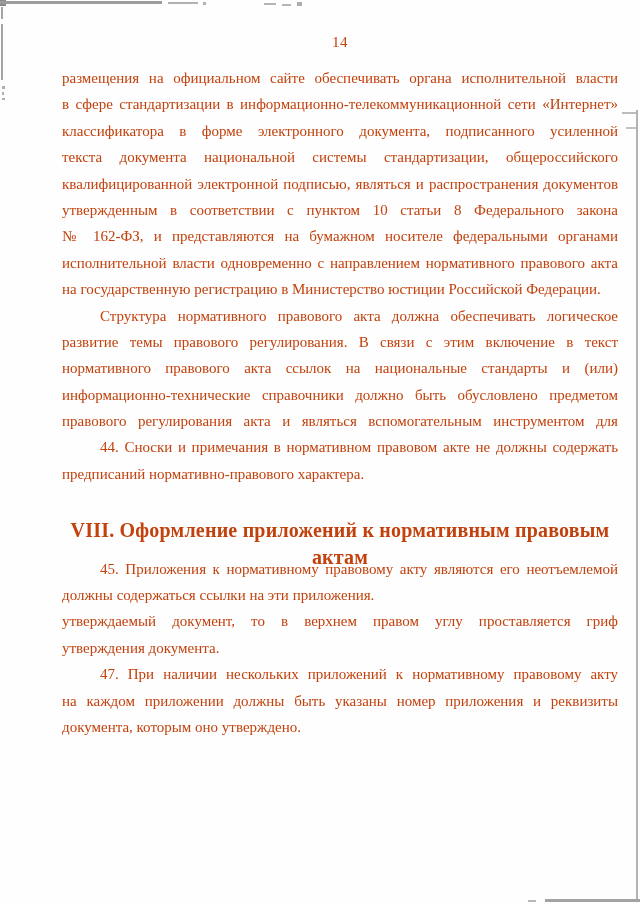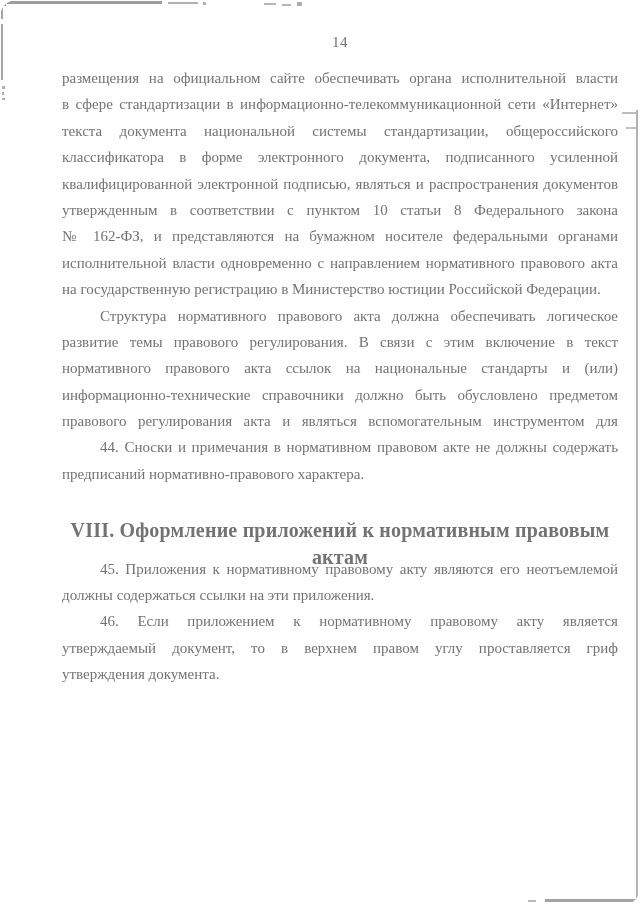--- a/index.html
+++ b/index.html
@@ -7,22 +7,21 @@
     padding: 0;
     background: #ffffff;
   }
   .page {
     position: relative;
     width: 640px;
     height: 905px;
     background: #fefefe;
     overflow: hidden;
     font-family: "Liberation Serif", "DejaVu Serif", serif;
-    color: #737373;
-    border-radius: 17px;
+    color: #c2410c;
   }
   .page-number {
     position: absolute;
     top: 31px;
     left: 62px;
     width: 556px;
     text-align: center;
     font-size: 15px;
     line-height: 22px;
     letter-spacing: 0.5px;
@@ -90,22 +89,22 @@
   <div class="artifact" style="left:636px; top:110px; width:2px; height:790px; background:#b3b3b3;"></div>
   <div class="artifact" style="left:528px; top:900px; width:8px; height:2px; background:#b8b8b8;"></div>
   <div class="artifact" style="left:545px; top:899px; width:95px; height:3px; background:#a3a3a3;"></div>
 
   <div class="page-number">14</div>
 
   <div class="doc" id="doc">
       <div class="para">
         <div class="line">размещения на официальном сайте обеспечивать органа исполнительной власти</div>
         <div class="line">в сфере стандартизации в информационно-телекоммуникационной сети «Интернет»</div>
+        <div class="line">классификатора в форме электронного документа, подписанного усиленной</div>
         <div class="line">текста документа национальной системы стандартизации, общероссийского</div>
-        <div class="line">классификатора в форме электронного документа, подписанного усиленной</div>
         <div class="line">квалифицированной электронной подписью, являться и распространения документов</div>
         <div class="line">утвержденным в соответствии с пунктом 10 статьи 8 Федерального закона</div>
         <div class="line">№ 162-ФЗ, и представляются на бумажном носителе федеральными органами</div>
         <div class="line">исполнительной власти одновременно с направлением нормативного правового акта</div>
         <div class="line last">на государственную регистрацию в Министерство юстиции Российской Федерации.</div>
       </div>
       <div class="para">
         <div class="line first-indent">Структура нормативного правового акта должна обеспечивать логическое</div>
         <div class="line">развитие темы правового регулирования. В связи с этим включение в текст</div>
         <div class="line">нормативного правового акта ссылок на национальные стандарты и (или)</div>
@@ -115,18 +114,22 @@
       <div class="para">
         <div class="line first-indent">44. Сноски и примечания в нормативном правовом акте не должны содержать</div>
         <div class="line last">предписаний нормативно-правового характера.</div>
       </div>
       <div class="heading">VIII. Оформление приложений к нормативным правовым актам</div>
       <div class="para">
         <div class="line first-indent">45. Приложения к нормативному правовому акту являются его неотъемлемой</div>
         <div class="line last">должны содержаться ссылки на эти приложения.</div>
       </div>
       <div class="para">
-        <div class="line first-indent">46. Если приложением к нормативному правовому акту является</div>
         <div class="line">утверждаемый документ, то в верхнем правом углу проставляется гриф</div>
         <div class="line last">утверждения документа.</div>
+      </div>
+      <div class="para">
+        <div class="line first-indent">47. При наличии нескольких приложений к нормативному правовому акту</div>
+        <div class="line">на каждом приложении должны быть указаны номер приложения и реквизиты</div>
+        <div class="line last">документа, которым оно утверждено.</div>
       </div>
     </div>
 </div>
 
 </body></html>

